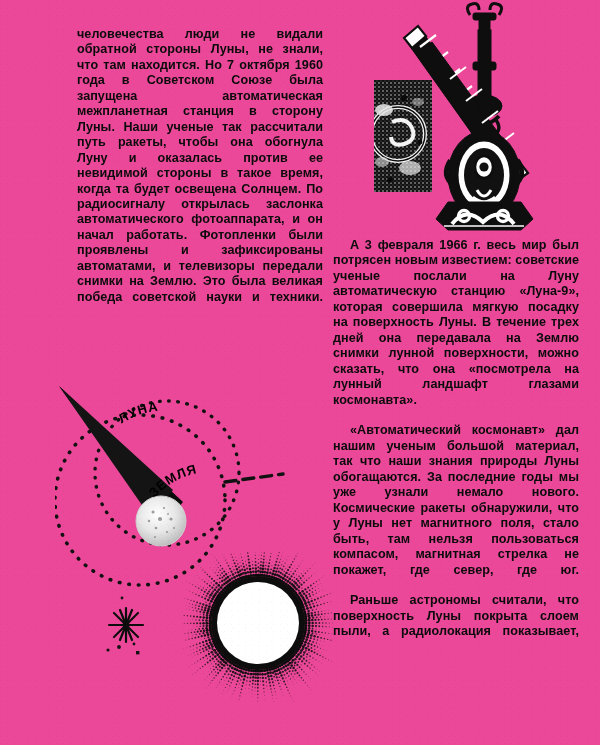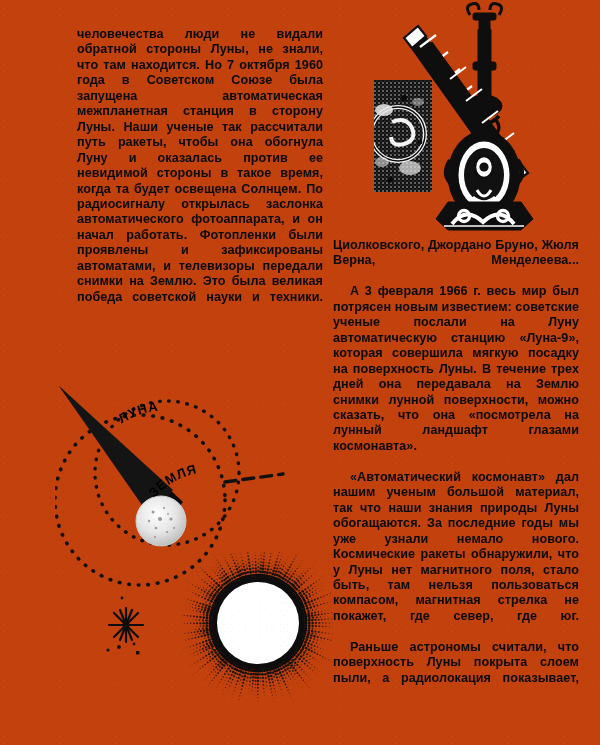--- a/index.html
+++ b/index.html
@@ -5,21 +5,21 @@
 <style>
   html, body {
     margin: 0;
     padding: 0;
     background: #ffffff;
   }
   #page {
     position: relative;
     width: 600px;
     height: 745px;
-    background: #c2410c;
+    background: #ec4899;
     overflow: hidden;
     font-family: "Liberation Sans", sans-serif;
   }
 
   
   .column {
     position: absolute;
     font-family: "Liberation Sans", sans-serif;
     font-weight: bold;
     font-size: 12.6px;
@@ -210,21 +210,20 @@
         </g>
       </g>
     </svg>
   </div>
 
   <div id="col-left" class="column">
     <p class="para noindent">человечества люди не видали обратной стороны Луны, не знали, что там находится. Но 7 октября 1960 года в Советском Союзе была запущена автоматическая межпланетная станция в сторону Луны. Наши ученые так рассчитали путь ракеты, чтобы она обогнула Луну и оказалась против ее невидимой стороны в такое время, когда та будет освещена Солнцем. По радиосигналу открылась заслонка автоматического фотоаппарата, и он начал работать. Фотопленки были проявлены и зафиксированы автоматами, и телевизоры передали снимки на Землю. Это была великая победа советской науки и техники.</p>
   </div>
 
   <div id="col-right" class="column">
-    <p class="para noindent">Циолковского, Джордано Бруно, Жюля Верна, Менделеева...</p>
     <p class="para">А 3 февраля 1966 г. весь мир был потрясен новым известием: советские ученые послали на Луну автоматическую станцию «Луна-9», которая совершила мягкую посадку на поверхность Луны. В течение трех дней она передавала на Землю снимки лунной поверхности, можно сказать, что она «посмотрела на лунный ландшафт глазами космонавта».</p>
     <p class="para">«Автоматический космонавт» дал нашим ученым большой материал, так что наши знания природы Луны обогащаются. За последние годы мы уже узнали немало нового. Космические ракеты обнаружили, что у Луны нет магнитного поля, стало быть, там нельзя пользоваться компасом, магнитная стрелка не покажет, где север, где юг.</p>
     <p class="para">Раньше астрономы считали, что поверхность Луны покрыта слоем пыли, а радиолокация показывает,</p>
   </div>
 
   <div id="fig-moonshadow">
     <svg width="230" height="210" viewBox="0 0 230 210" xmlns="http://www.w3.org/2000/svg">
       <defs>
         <path id="arcMoon" d="M52 58 A 78 78 0 0 1 150 44"></path>
         <path id="arcEarth" d="M92 130 A 76 76 0 0 1 182 98"></path>

